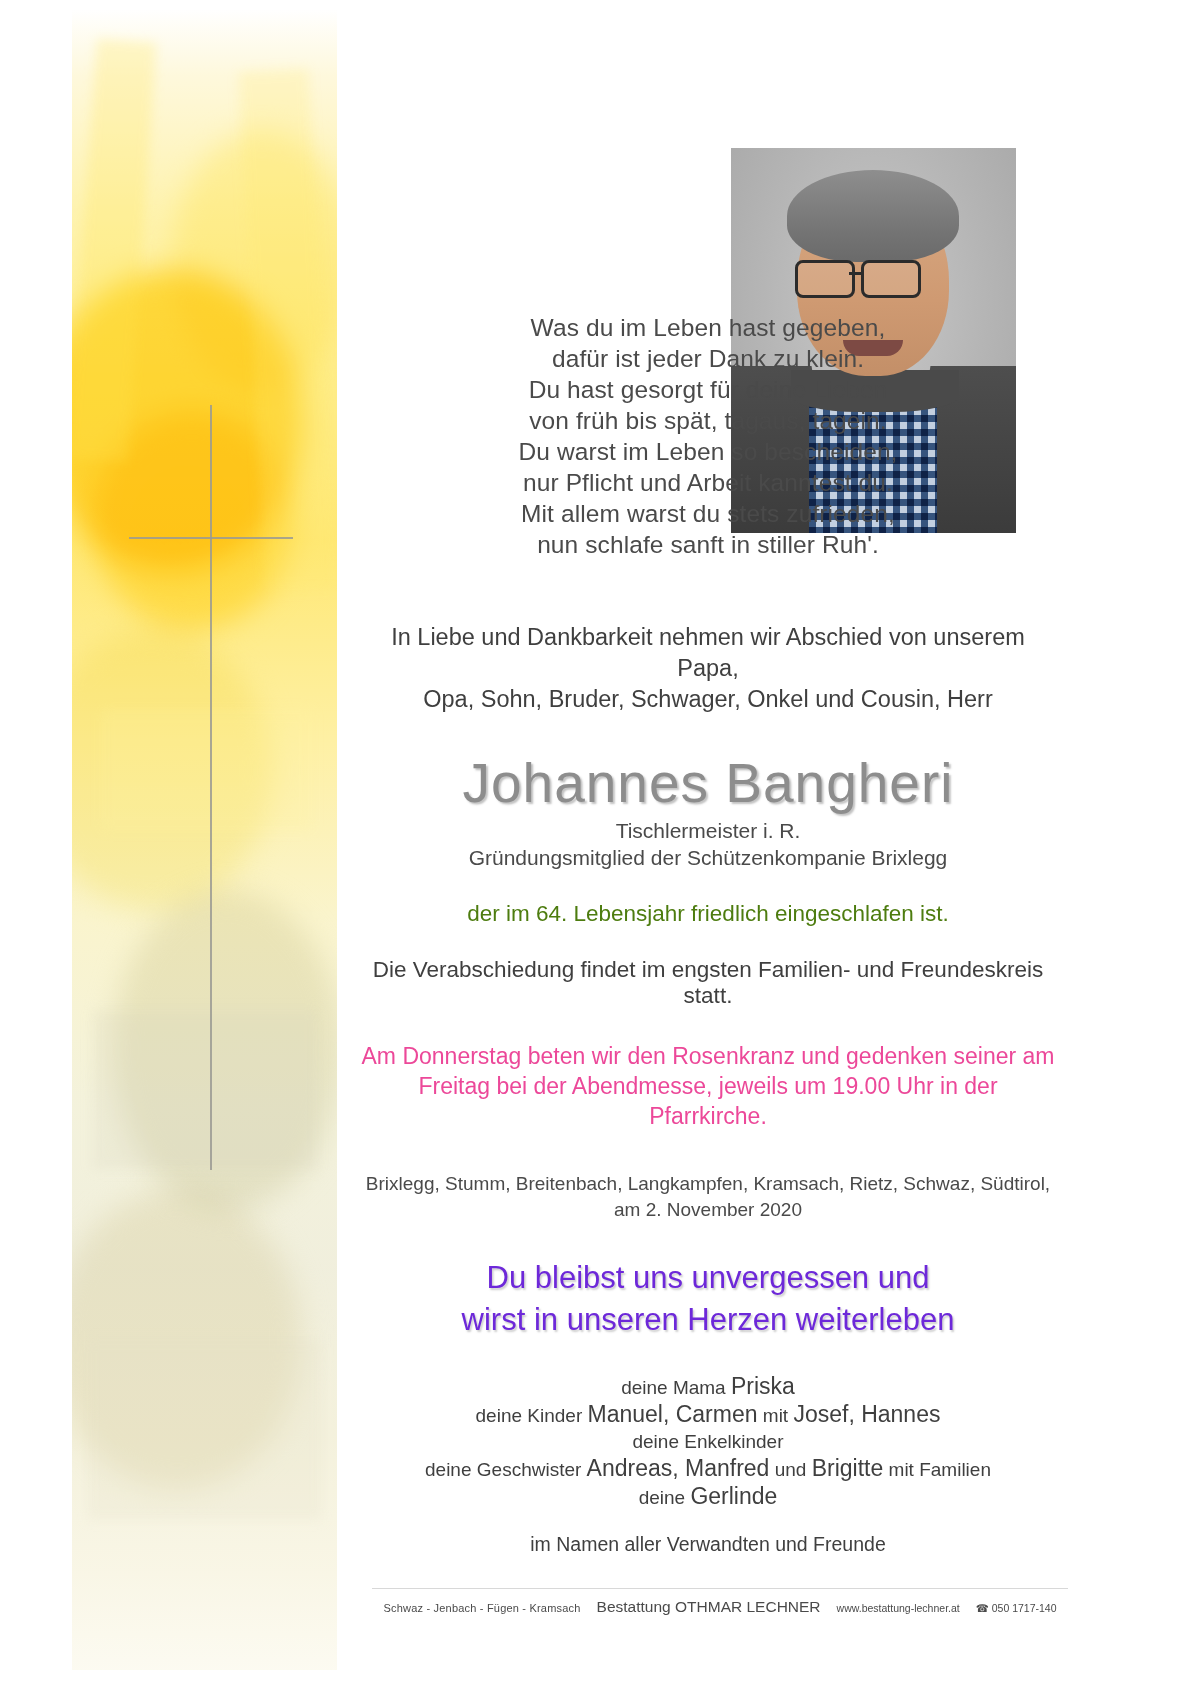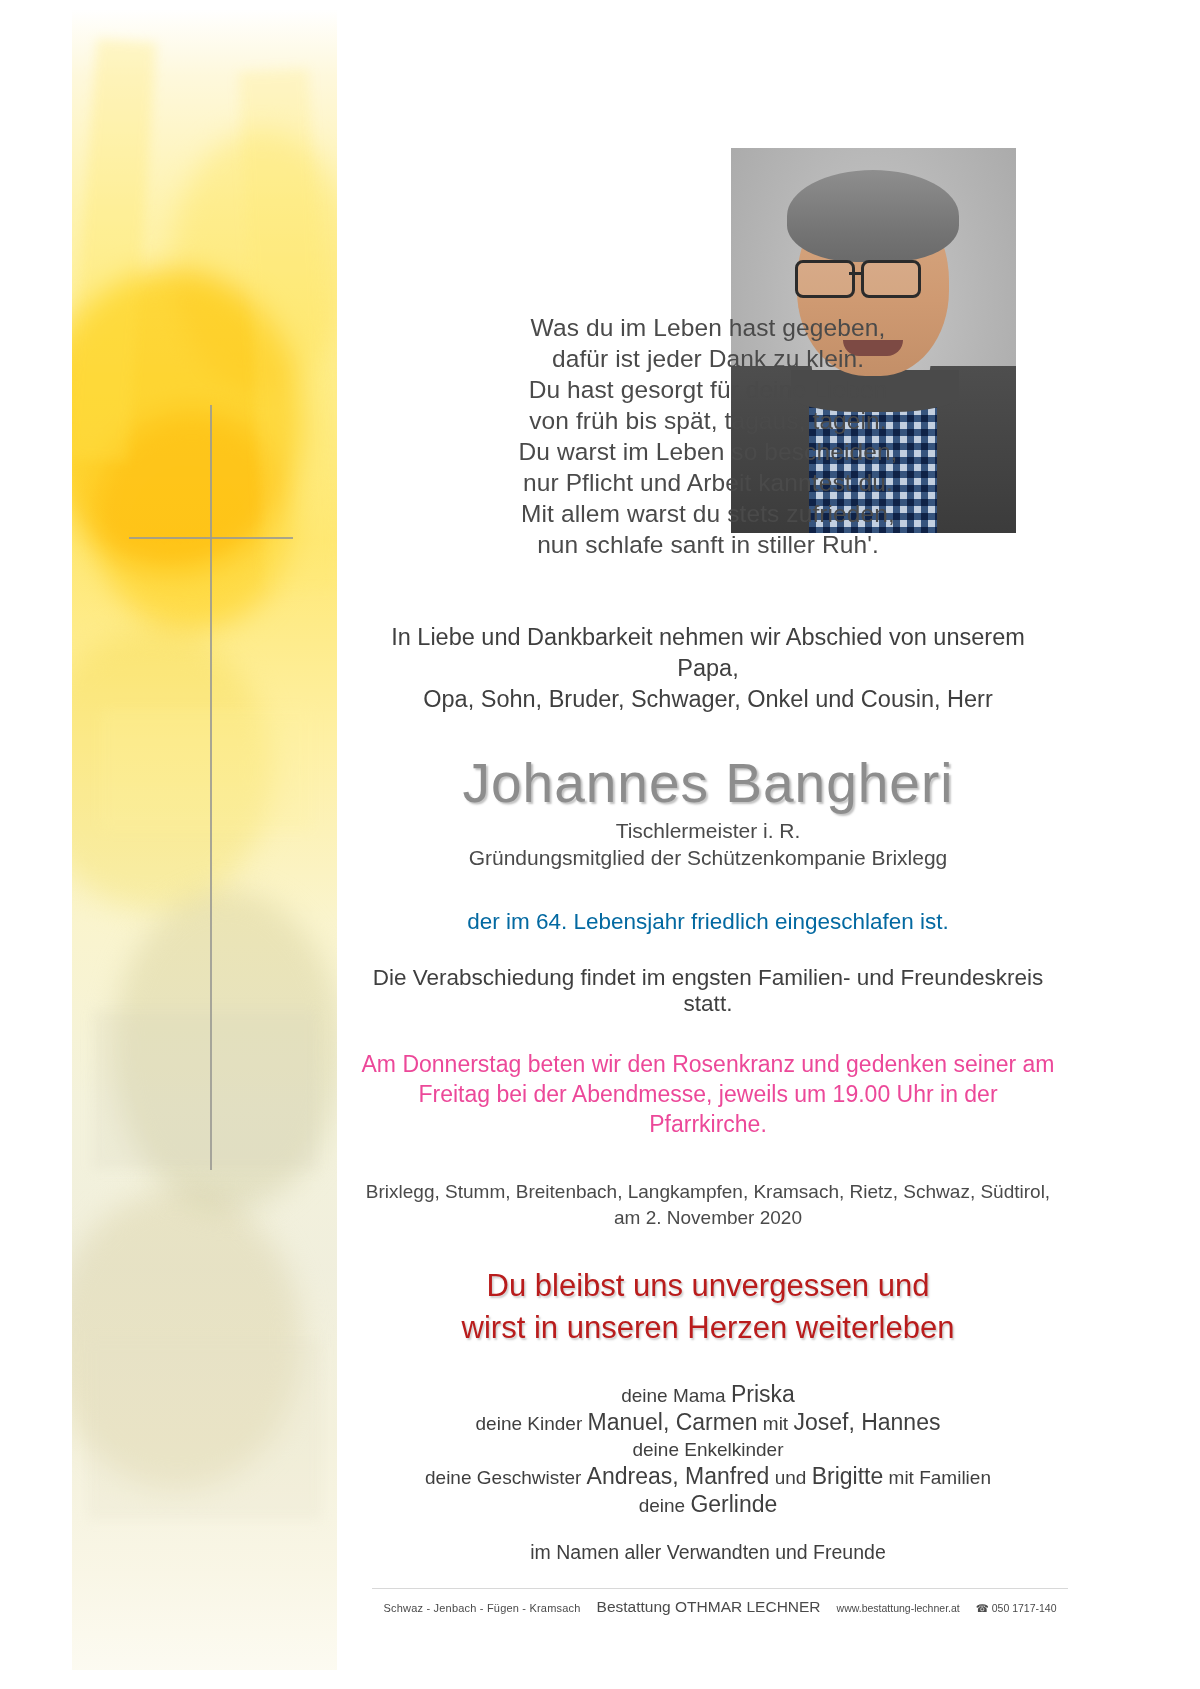--- a/index.html
+++ b/index.html
@@ -187,23 +187,23 @@
     text-shadow: 2px 2px 2px rgba(120,120,120,0.45);
     font-weight: 400;
   }
   .subtitle {
     margin-top: 2px;
     font-size: 21px;
     line-height: 27px;
     color: #4a4a4a;
   }
   .agetext {
-    margin-top: 38px;
+    margin-top: 30px;
     font-size: 22.5px;
-    color: #0369a1;
+    color: #4d7c0f;
   }
   .farewell {
     margin-top: 30px;
     font-size: 22.5px;
     color: #3f3f3f;
   }
   .prayer {
     margin-top: 32px;
     font-size: 23px;
     line-height: 30px;
@@ -212,21 +212,21 @@
   .places {
     margin-top: 40px;
     font-size: 19px;
     line-height: 26px;
     color: #4a4a4a;
   }
   .memorial {
     margin-top: 34px;
     font-size: 31px;
     line-height: 42px;
-    color: #b91c1c;
+    color: #6d28d9;
     text-shadow: 1.5px 1.5px 2px rgba(130,130,130,0.4);
   }
   .family {
     margin-top: 32px;
     font-size: 19px;
     line-height: 26px;
     color: #3f3f3f;
   }
   .family .big { font-size: 23px; }
   .closing {

